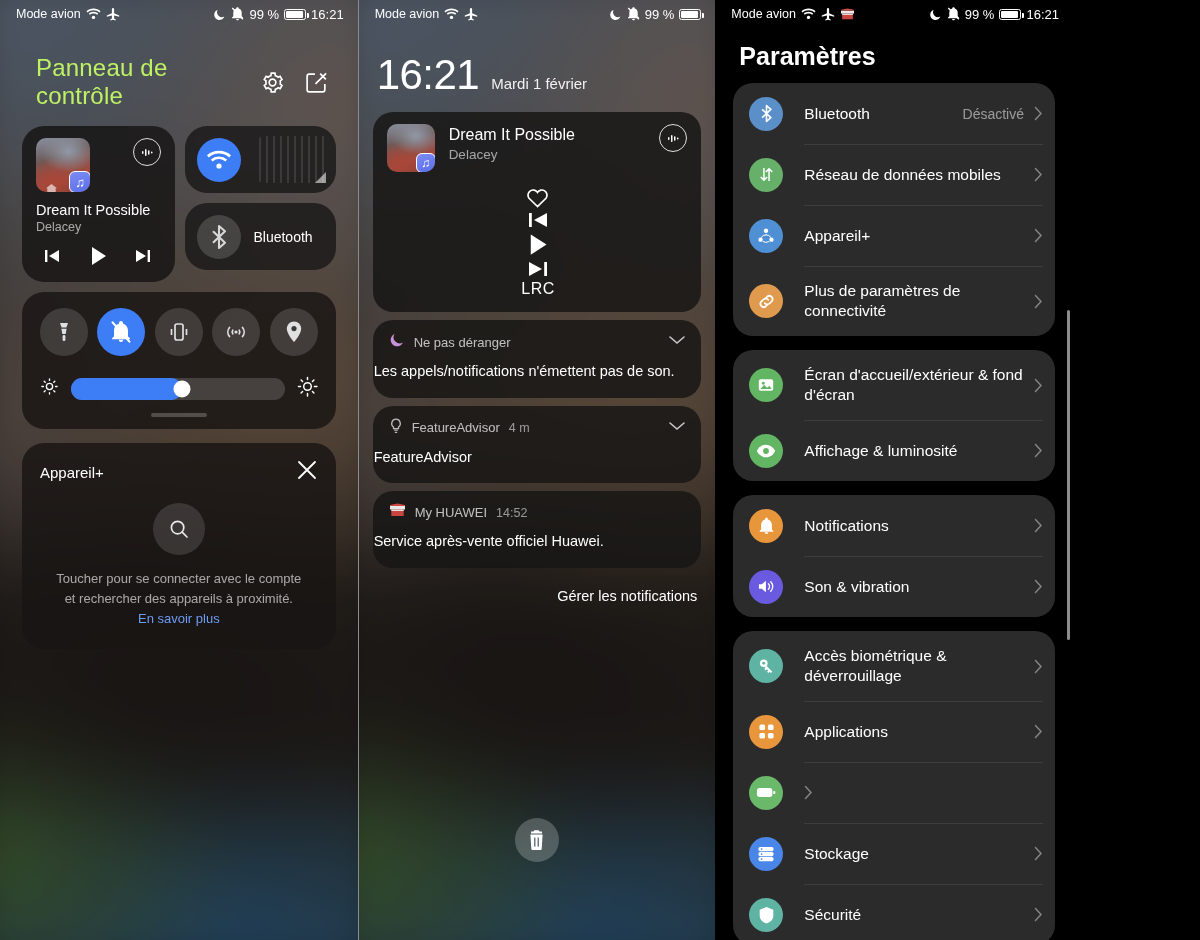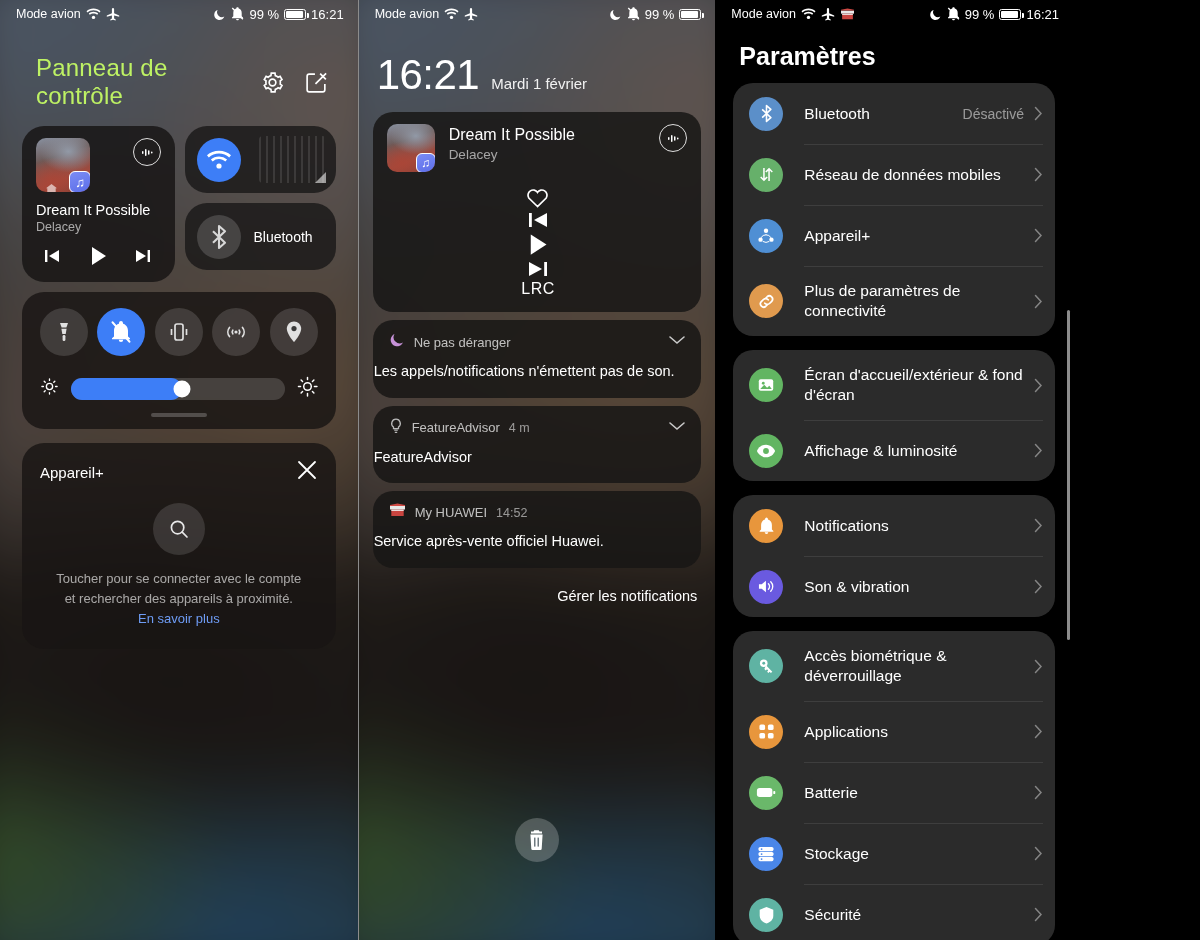--- a/index.html
+++ b/index.html
@@ -707,21 +707,20 @@
             </svg>
           </div>
       </div>
       <div class="srow">
         <div class="sicon" style="background:#6ab86a">
           <svg width="20" height="13" viewBox="0 0 22 13" fill="#fff">
               <rect x="1" y="1.5" width="17" height="10" rx="3"></rect>
               <rect x="19" y="4.8" width="2.2" height="3.4" rx="1"></rect>
             </svg>
         </div>
-        <div class="slabel">Batterie</div>
         <div class="chev">
             <svg width="9" height="15" viewBox="0 0 9 15" fill="none" stroke="currentColor" stroke-width="1.5" stroke-linecap="round">
               <path d="M1.5 1.5 7 7.5l-5.5 6"></path>
             </svg>
           </div>
       </div>
       <div class="srow">
         <div class="sicon" style="background:#4a86e8">
           <svg width="18" height="18" viewBox="0 0 18 18" fill="#fff">
               <rect x="1.5" y="2" width="15" height="4.2" rx="1.6"></rect>

